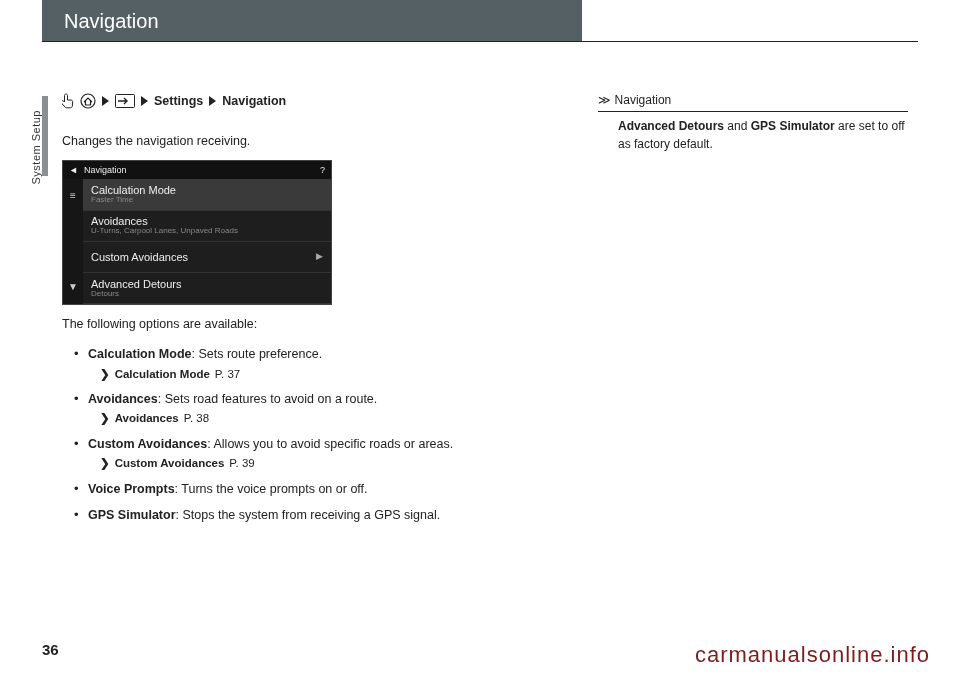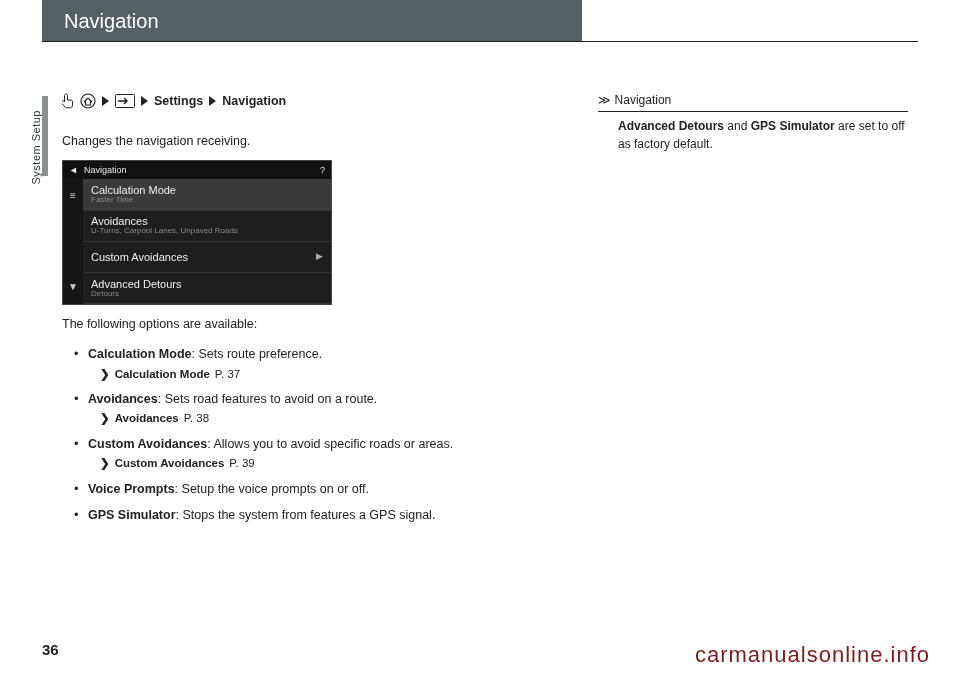--- a/index.html
+++ b/index.html
@@ -285,24 +285,24 @@
     </li>
     <li>
       <span class="bold">Custom Avoidances</span><span>: Allows you to avoid specific roads or areas.</span>
       <div class="xref">
         <span class="xref-icon">❯</span>
         <span class="bold">Custom Avoidances</span>
         <span>P. 39</span>
       </div>
     </li>
     <li>
-      <span class="bold">Voice Prompts</span><span>: Setup the voice prompts on or off.</span>
-    </li>
-    <li>
-      <span class="bold">GPS Simulator</span><span>: Stops the system from features a GPS signal.</span>
+      <span class="bold">Voice Prompts</span><span>: Turns the voice prompts on or off.</span>
+    </li>
+    <li>
+      <span class="bold">GPS Simulator</span><span>: Stops the system from receiving a GPS signal.</span>
     </li>
   </ul>
 
 </div>
 
 <div class="right-col">
   <div class="right-title">
     <span>≫</span>
     <span>Navigation</span>
   </div>

